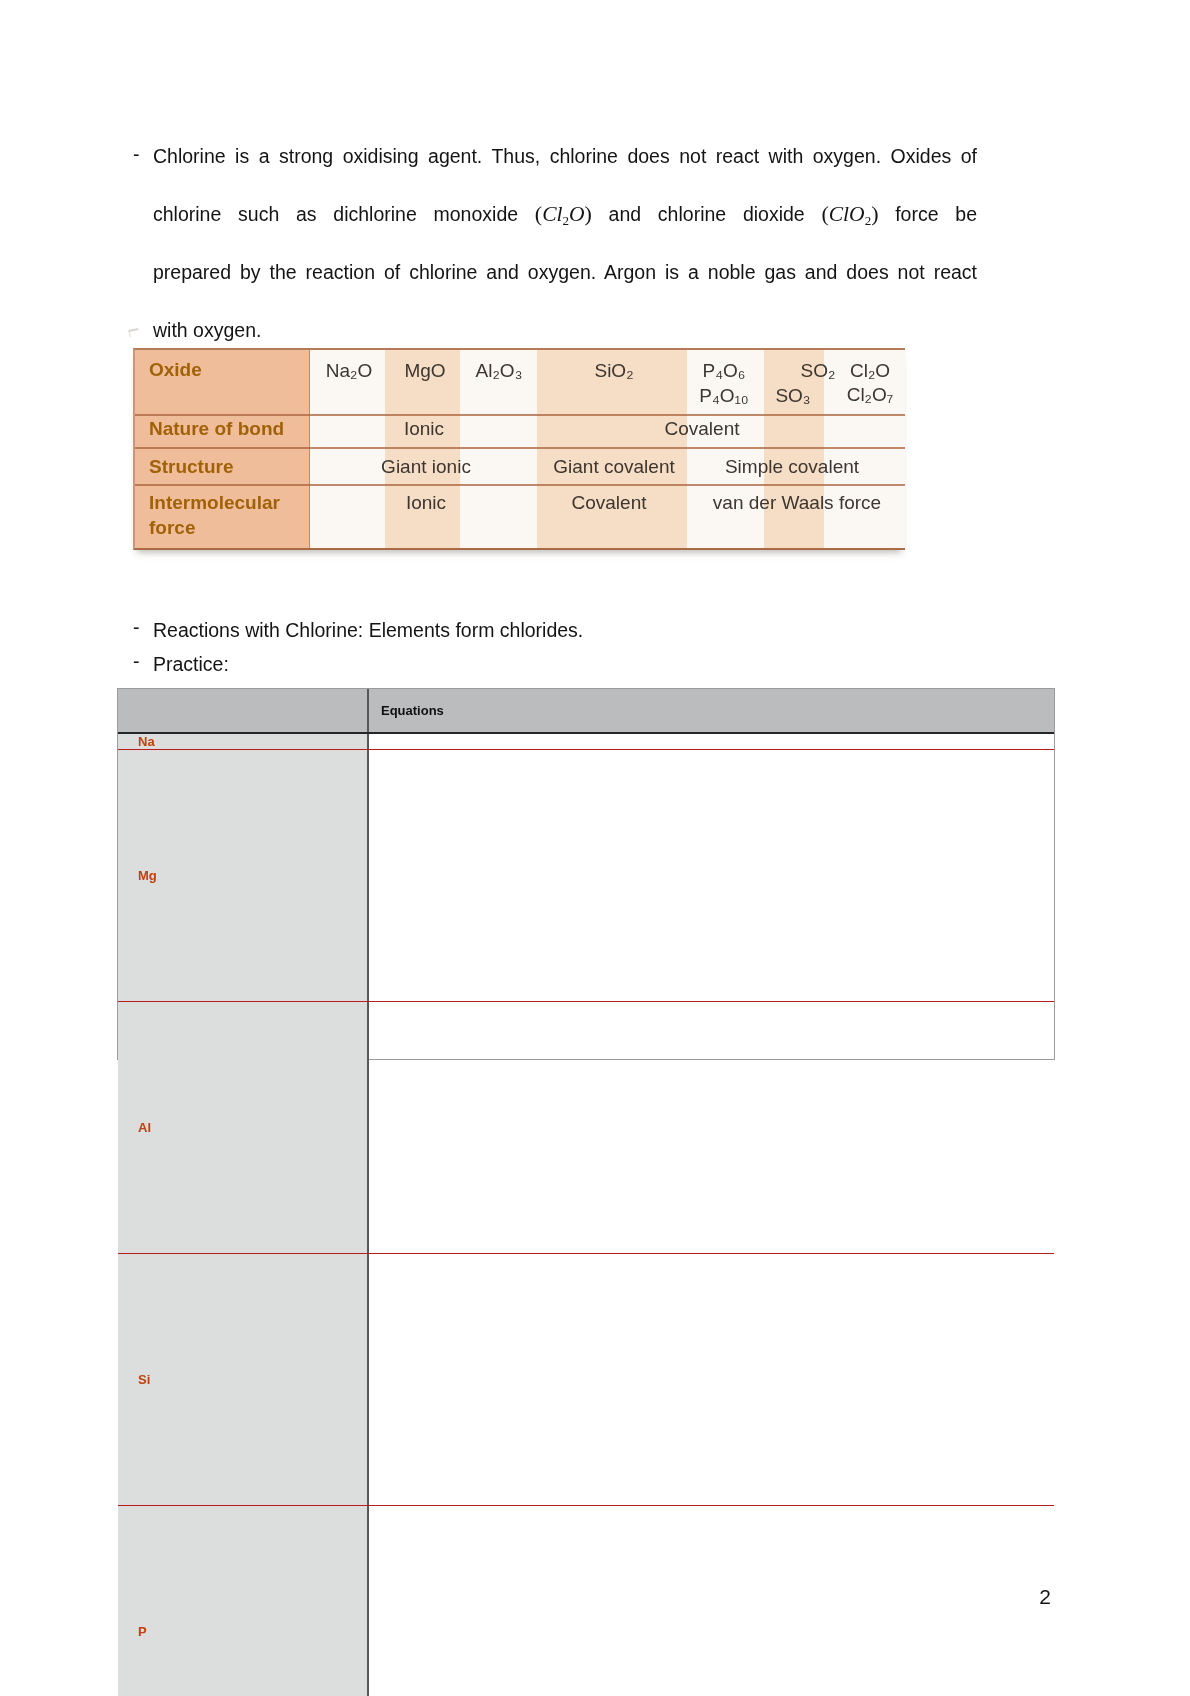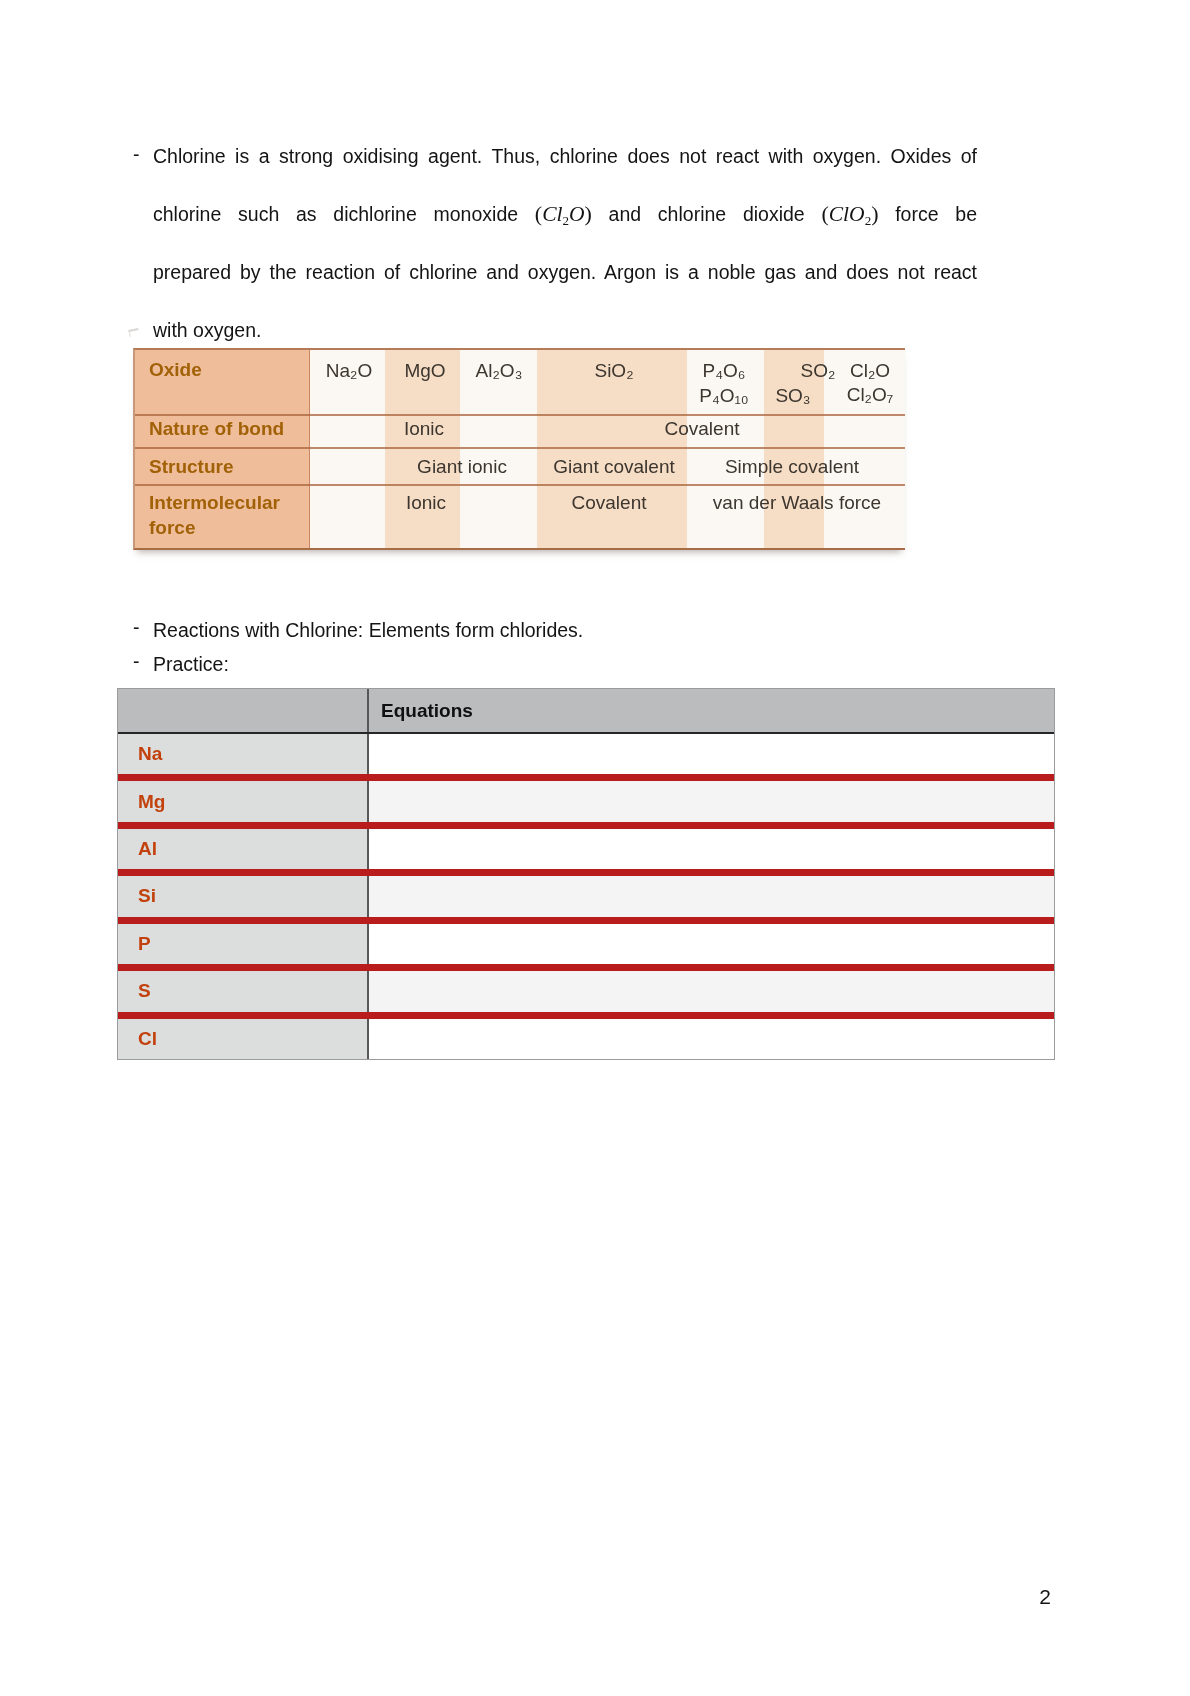--- a/index.html
+++ b/index.html
@@ -33,24 +33,24 @@
   .stripe.s3{left:629px;width:60px;}
   .labelcol{position:absolute;left:0;top:0;bottom:0;width:174px;background:#f0bd9b;z-index:1;border-right:1.5px solid rgba(170,100,60,.6);}
   .hline{position:absolute;left:0;right:0;height:1.5px;background:rgba(169,100,60,.75);z-index:2;}
   .hl1{top:64px;} .hl2{top:97px;} .hl3{top:134px;}
   .slabel{position:absolute;left:14px;width:150px;font-weight:bold;color:#a16207;line-height:25px;z-index:3;}
   .sl1{top:7px;} .sl2{top:66px;} .sl3{top:104px;} .sl4{top:140px;}
   .sitem{position:absolute;transform:translateX(-50%);white-space:nowrap;line-height:25px;z-index:3;}
 
   
   .ptable{position:absolute;left:117px;top:688px;width:938px;height:372px;border:1px solid #9b9b9b;
-          display:flex;flex-direction:column;box-sizing:border-box;font-size:19px;}
+          display:flex;flex-direction:column;box-sizing:border-box;font-size:13px;}
   .phead{height:45px;flex:0 0 45px;display:flex;background:#bbbcbd;border-bottom:2px solid #262626;box-sizing:border-box;}
   .prow{flex:1 1 auto;display:flex;box-sizing:border-box;}
-  .prow + .prow{border-top:7px solid #b91c1c;}
+  .prow + .prow{border-top:1px solid #b91c1c;flex-direction:column;}
   .pcell-l{flex:0 0 251px;width:251px;display:flex;align-items:center;padding-left:20px;box-sizing:border-box;
            background:#dcdddd;border-right:2px solid #585858;font-weight:bold;color:#c2410c;}
   .phead .pcell-l{background:#bbbcbd;}
   .pcell-r{flex:1 1 auto;display:flex;align-items:center;padding-left:12px;box-sizing:border-box;background:#ffffff;}
   .phead .pcell-r{background:#bbbcbd;font-weight:bold;color:#101010;}
   .prow.alt .pcell-r{background:#f4f4f5;}
 
   .pagenum{position:absolute;left:1028px;top:1585px;width:34px;text-align:center;font-size:21px;color:#141414;}
 </style>
 </head>
@@ -96,21 +96,21 @@
     <span class="sitem" style="left:589px;top:8px;">P₄O₆</span>
     <span class="sitem" style="left:658px;top:8px;margin-left:25px;">SO₂</span>
     <span class="sitem" style="left:735px;top:8px;">Cl₂O</span>
     <span class="sitem" style="left:589px;top:33px;">P₄O₁₀</span>
     <span class="sitem" style="left:658px;top:33px;">SO₃</span>
     <span class="sitem" style="left:735px;top:32px;">Cl₂O₇</span>
 
     <span class="sitem" style="left:289px;top:66px;">Ionic</span>
     <span class="sitem" style="left:567px;top:66px;">Covalent</span>
 
-    <span class="sitem" style="left:291px;top:104px;margin-left:36px;">Giant ionic</span>
+    <span class="sitem" style="left:291px;top:104px;">Giant ionic</span>
     <span class="sitem" style="left:479px;top:104px;">Giant covalent</span>
     <span class="sitem" style="left:657px;top:104px;">Simple covalent</span>
 
     <span class="sitem" style="left:291px;top:140px;">Ionic</span>
     <span class="sitem" style="left:474px;top:140px;">Covalent</span>
     <span class="sitem" style="left:662px;top:140px;">van der Waals force</span>
   </div>
 
   <div class="react">
     <div class="bullet">

